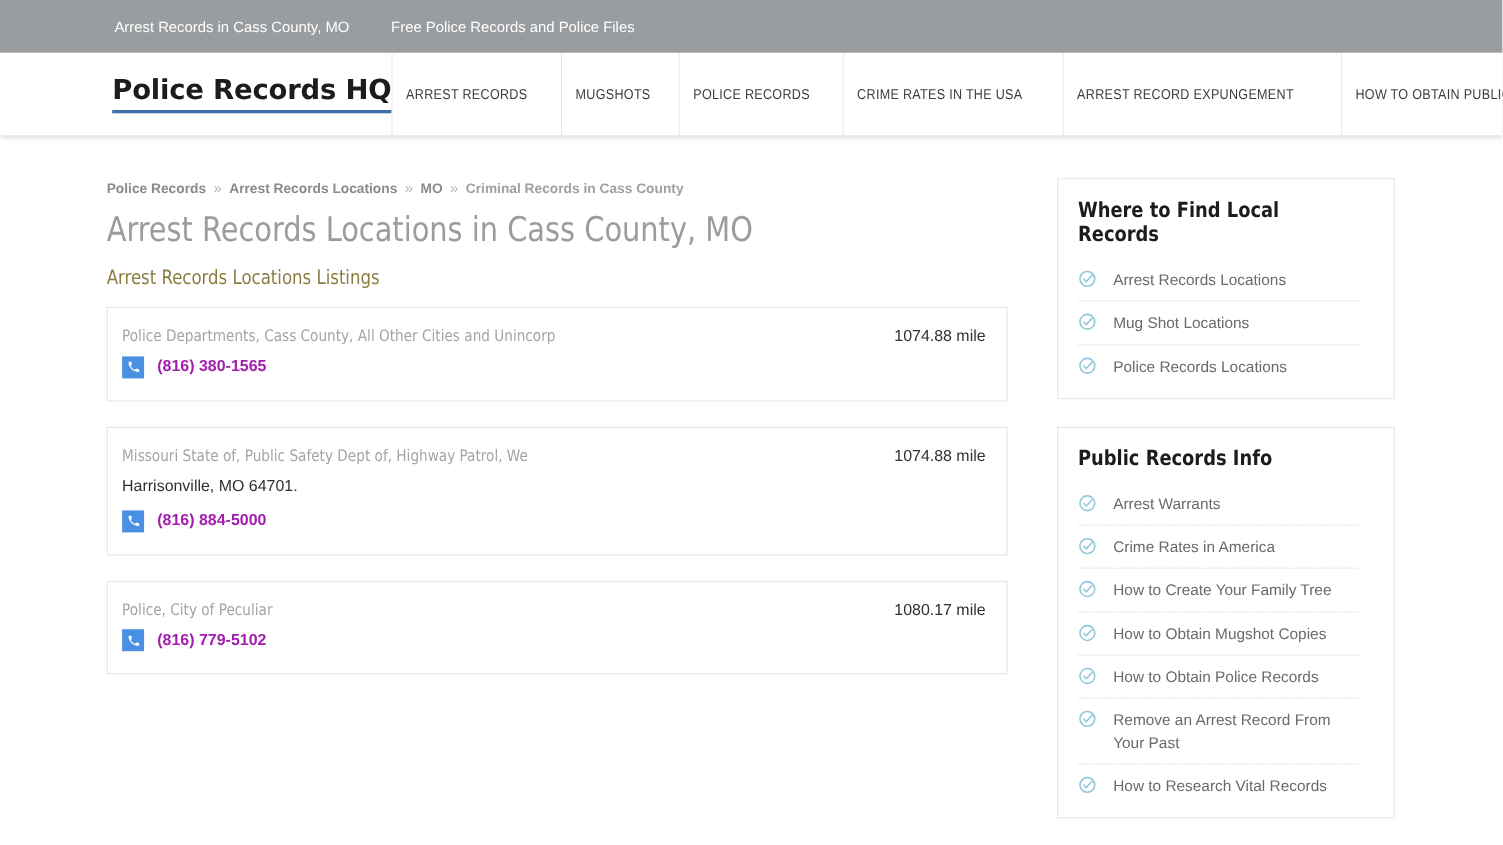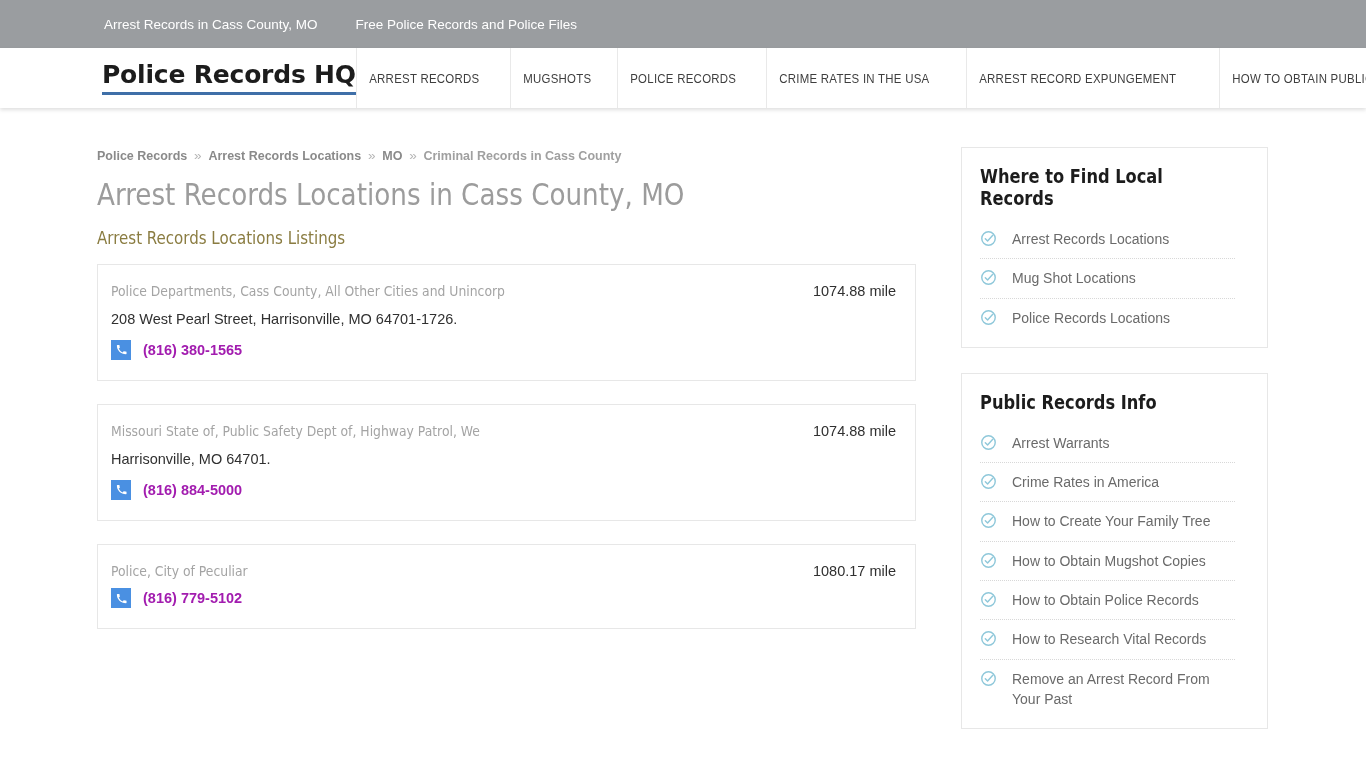--- a/index.html
+++ b/index.html
@@ -26,21 +26,21 @@
     color: #ffffff;
     font-size: 13.5px;
     font-family: "Liberation Sans", sans-serif;
     text-decoration: none;
     margin-right: 38px;
     white-space: nowrap;
   }
 
   
   .header {
-    height: 60px;
+    height: 75px;
     background: #ffffff;
     display: flex;
     align-items: stretch;
     box-shadow: 0 2px 4px rgba(0,0,0,0.13);
     position: relative;
     z-index: 5;
   }
   .logo-wrap {
     width: 413px;
     display: flex;
@@ -276,21 +276,20 @@
     </div>
 
     <h1 class="page-title">Arrest Records Locations in Cass County, MO</h1>
 
 
     <h2 class="listings-heading">Arrest Records Locations Listings</h2>
 
     <div class="listing-card">
       <div class="listing-left">
         <a class="listing-name" href="#">Police Departments, Cass County, All Other Cities and Unincorp</a>
-        <div class="listing-address">208 West Pearl Street, Harrisonville, MO 64701-1726.</div>
         <div class="listing-phone-row">
           <span class="phone-icon">
             <svg width="11" height="11" viewBox="0 0 24 24" fill="#ffffff" aria-hidden="true">
                 <path d="M6.6 10.8c1.7 3.4 4.2 5.9 7.6 7.6l2.5-2.5c.3-.3.8-.4 1.2-.3 1.2.4 2.6.6 4 .6.6 0 1.1.5 1.1 1.1V21c0 .6-.5 1.1-1.1 1.1C10.4 22.1 1.9 13.6 1.9 3.1 1.9 2.5 2.4 2 3 2h3.7c.6 0 1.1.5 1.1 1.1 0 1.4.2 2.8.6 4 .1.4 0 .9-.3 1.2l-2.5 2.5z"></path>
               </svg>
           </span>
           <a class="listing-phone" href="#">(816) 380-1565</a>
         </div>
       </div>
       <div class="listing-distance">1074.88 mile</div>
@@ -412,28 +411,28 @@
           </span>
           <a href="#">How to Obtain Police Records</a>
         </li>
         <li>
           <span class="check-icon">
             <svg width="17" height="17" viewBox="0 0 24 24" fill="none" stroke="#8fc8da" stroke-width="2" stroke-linecap="round" stroke-linejoin="round" aria-hidden="true">
                 <circle cx="12" cy="12" r="9.5"></circle>
                 <path d="M7.5 12.3l3.2 3.2L18 7.4"></path>
               </svg>
           </span>
+          <a href="#">Remove an Arrest Record From Your Past</a>
+        </li>
+        <li>
+          <span class="check-icon">
+            <svg width="17" height="17" viewBox="0 0 24 24" fill="none" stroke="#8fc8da" stroke-width="2" stroke-linecap="round" stroke-linejoin="round" aria-hidden="true">
+                <circle cx="12" cy="12" r="9.5"></circle>
+                <path d="M7.5 12.3l3.2 3.2L18 7.4"></path>
+              </svg>
+          </span>
           <a href="#">How to Research Vital Records</a>
-        </li>
-        <li>
-          <span class="check-icon">
-            <svg width="17" height="17" viewBox="0 0 24 24" fill="none" stroke="#8fc8da" stroke-width="2" stroke-linecap="round" stroke-linejoin="round" aria-hidden="true">
-                <circle cx="12" cy="12" r="9.5"></circle>
-                <path d="M7.5 12.3l3.2 3.2L18 7.4"></path>
-              </svg>
-          </span>
-          <a href="#">Remove an Arrest Record From Your Past</a>
         </li>
       </ul>
     </div>
 
   </aside>
 </div>
 
 </body></html>

